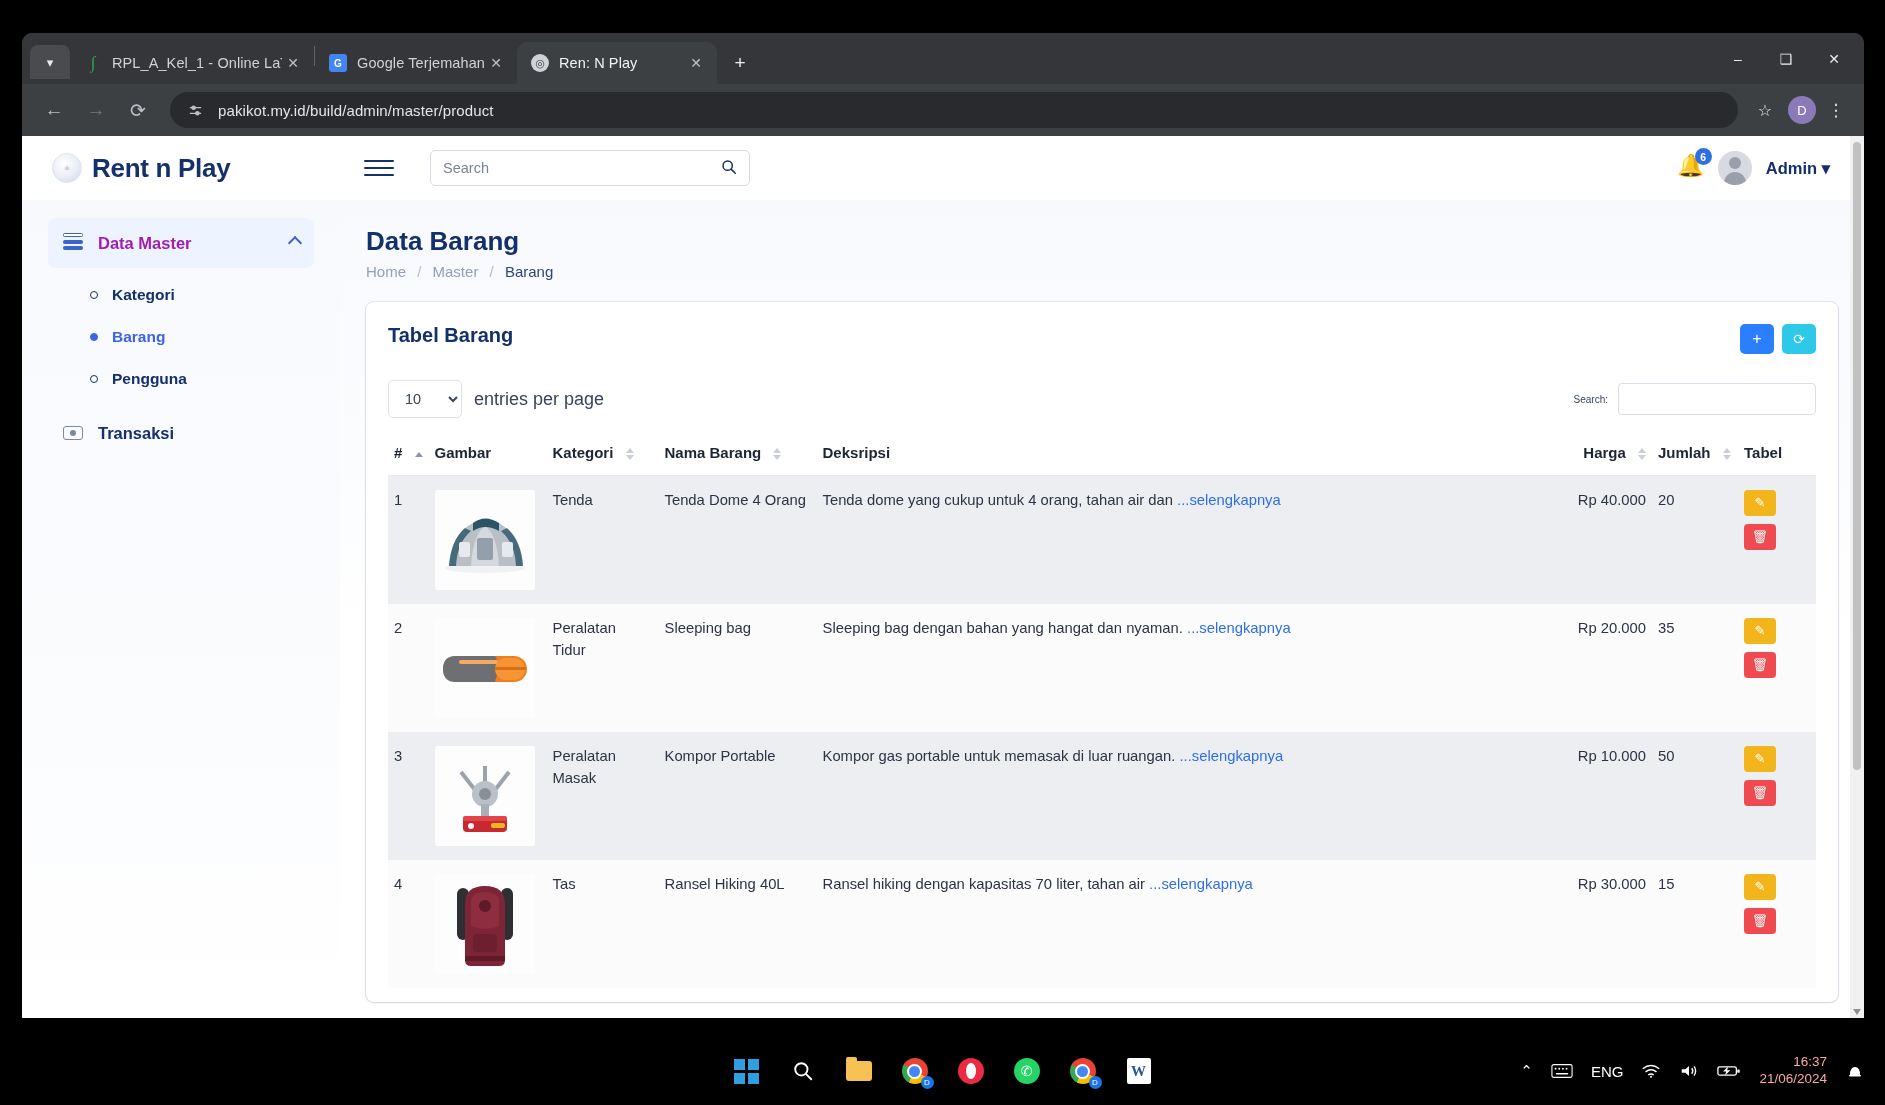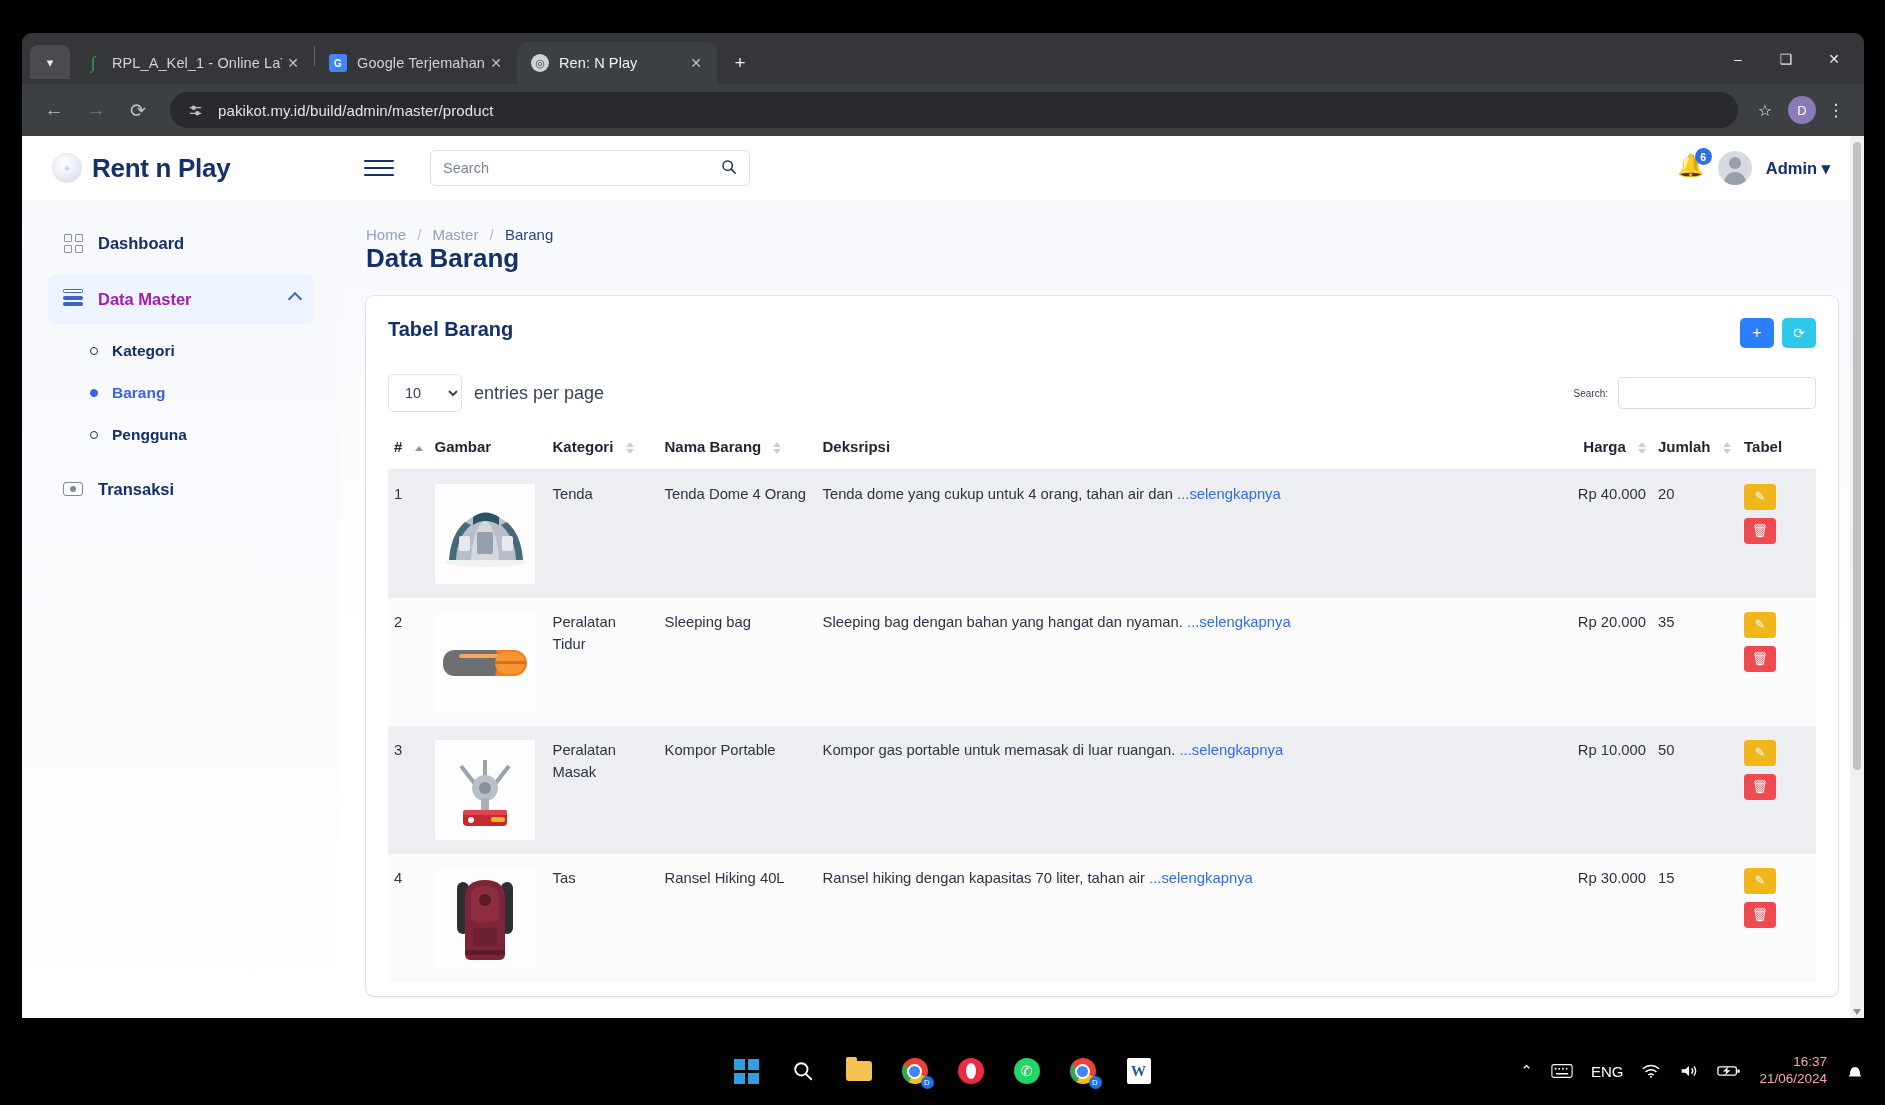--- a/index.html
+++ b/index.html
@@ -529,31 +529,20 @@
             <span class="head"></span>
             <span class="body"></span>
           </div>
           <div id="adminlabel"><span>Admin</span> <span>▾</span></div>
         </div>
       </div>
 
       <div id="appbody">
 
         <div id="sidebar">
-          <div class="nav-item">
-            <span class="nav-ico">
-              <span class="ico-grid">
-                  <i></i>
-                  <i></i>
-                  <i></i>
-                  <i></i>
-                </span>
-            </span>
-            <span>Dashboard</span>
-          </div>
 
           <div class="nav-item active">
             <span class="nav-ico">
               <span class="ico-stack">
                   <i></i>
                   <i></i>
                   <i></i>
                 </span>
             </span>
             <span>Data Master</span>
@@ -577,28 +566,28 @@
             <span class="nav-ico">
               <span class="ico-card">
                   <b></b>
                 </span>
             </span>
             <span>Transaksi</span>
           </div>
         </div>
 
         <div id="main">
+          <div id="page-title">Data Barang</div>
           <div id="breadcrumb">
             <span>Home</span>
             <span class="sep">/</span>
             <span>Master</span>
             <span class="sep">/</span>
             <span class="crumb-last">Barang</span>
           </div>
-          <div id="page-title">Data Barang</div>
 
           <div id="card">
             <div id="card-head">
               <div id="card-title">Tabel Barang</div>
               <div class="card-actions">
                 <button class="btn-sq btn-add">+</button>
                 <button class="btn-sq btn-refresh">⟳</button>
               </div>
             </div>
 

